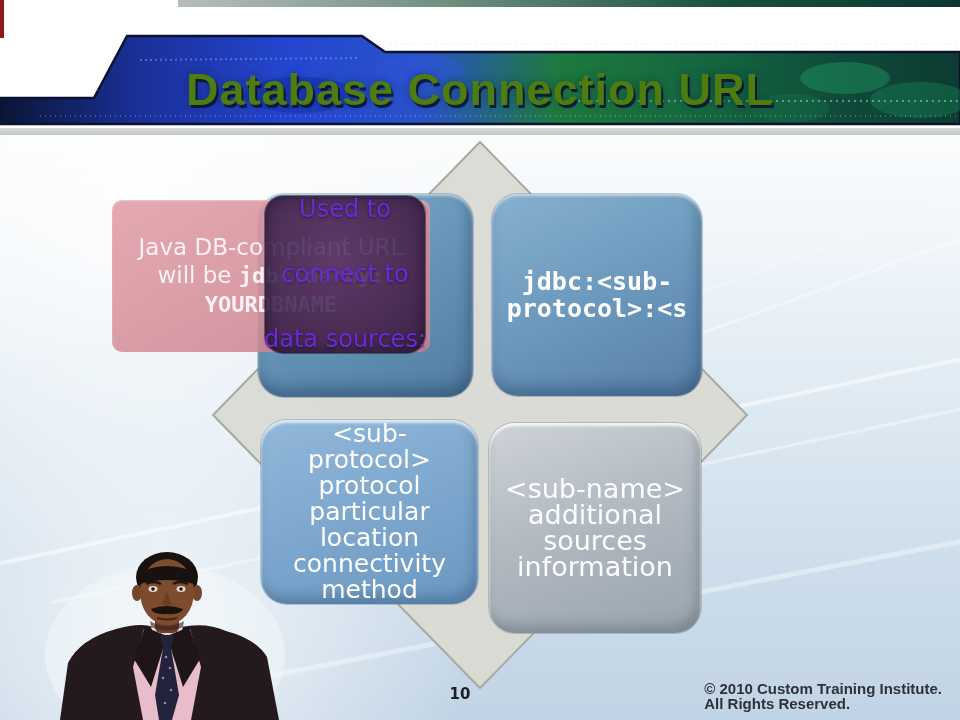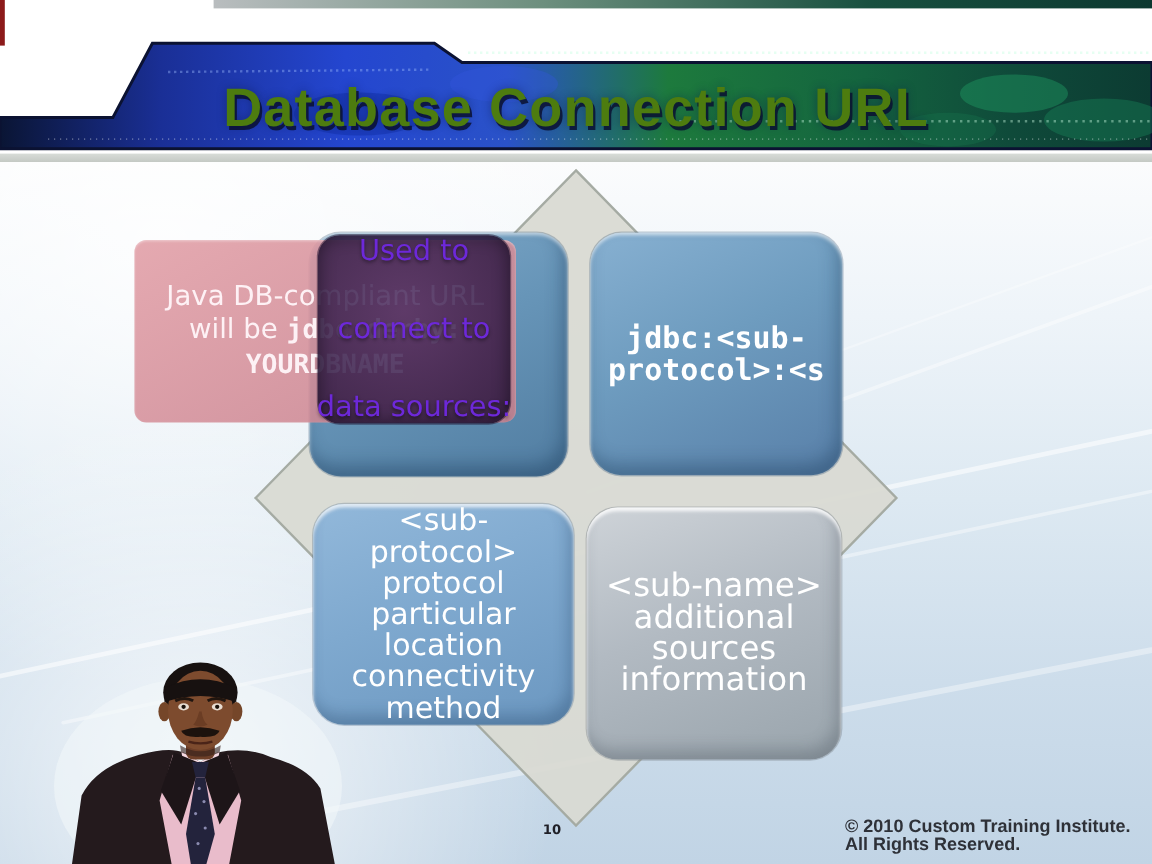--- a/index.html
+++ b/index.html
@@ -70,21 +70,21 @@
                display:flex;flex-direction:column;align-items:center;justify-content:center;
                color:#6d28d9;font-size:24px;line-height:27px;text-align:center;
                text-shadow:0 1px 3px rgba(0,0,0,.45);gap:38px;}
   .purple-text span{white-space:nowrap;}
 
   
   .presenter{position:absolute;left:40px;top:535px;width:250px;height:185px;z-index:8;}
 
   
   .page-number{position:absolute;left:420px;top:685px;width:80px;text-align:center;z-index:9;
-               font-size:11px;font-weight:bold;color:#1f1f26;}
+               font-size:15px;font-weight:bold;color:#1f1f26;}
   .copyright{position:absolute;right:18px;top:681px;z-index:9;
              font-family:"Liberation Sans",sans-serif;font-size:15px;font-weight:bold;
              line-height:15px;color:#2e3138;}
 </style>
 </head>
 <body>
 
 <div class="screen">
 
   <div class="content-bg">

